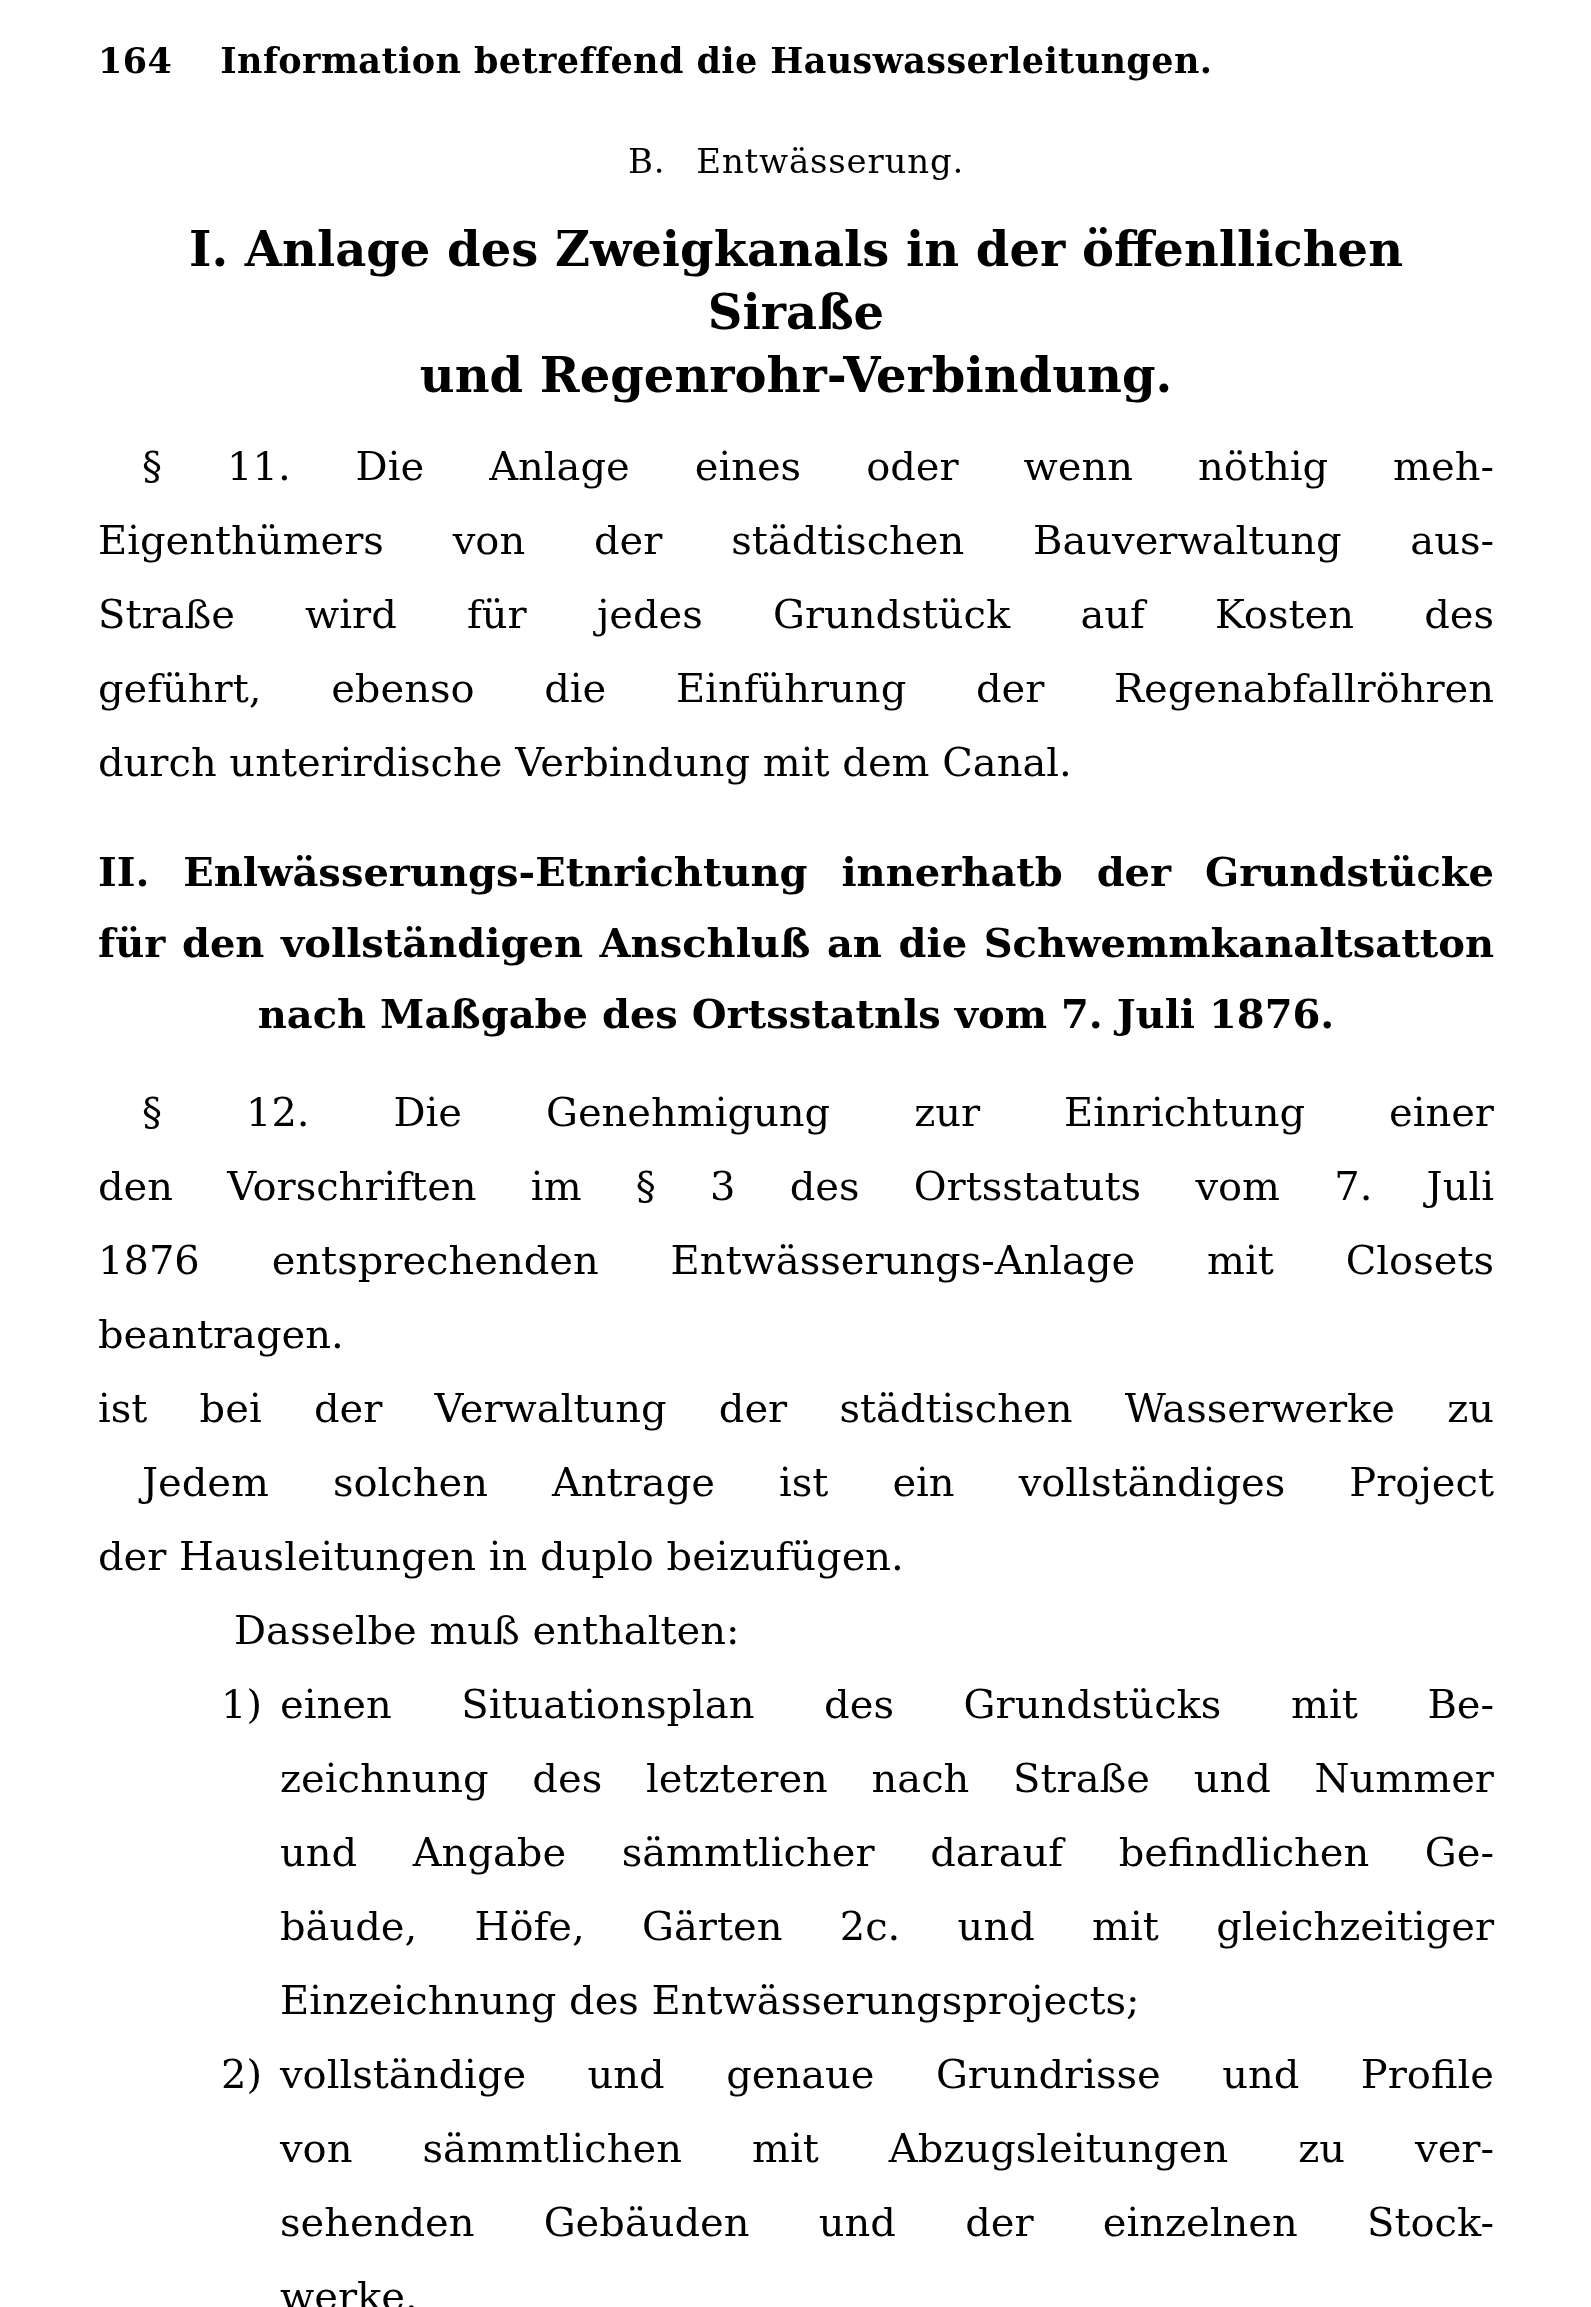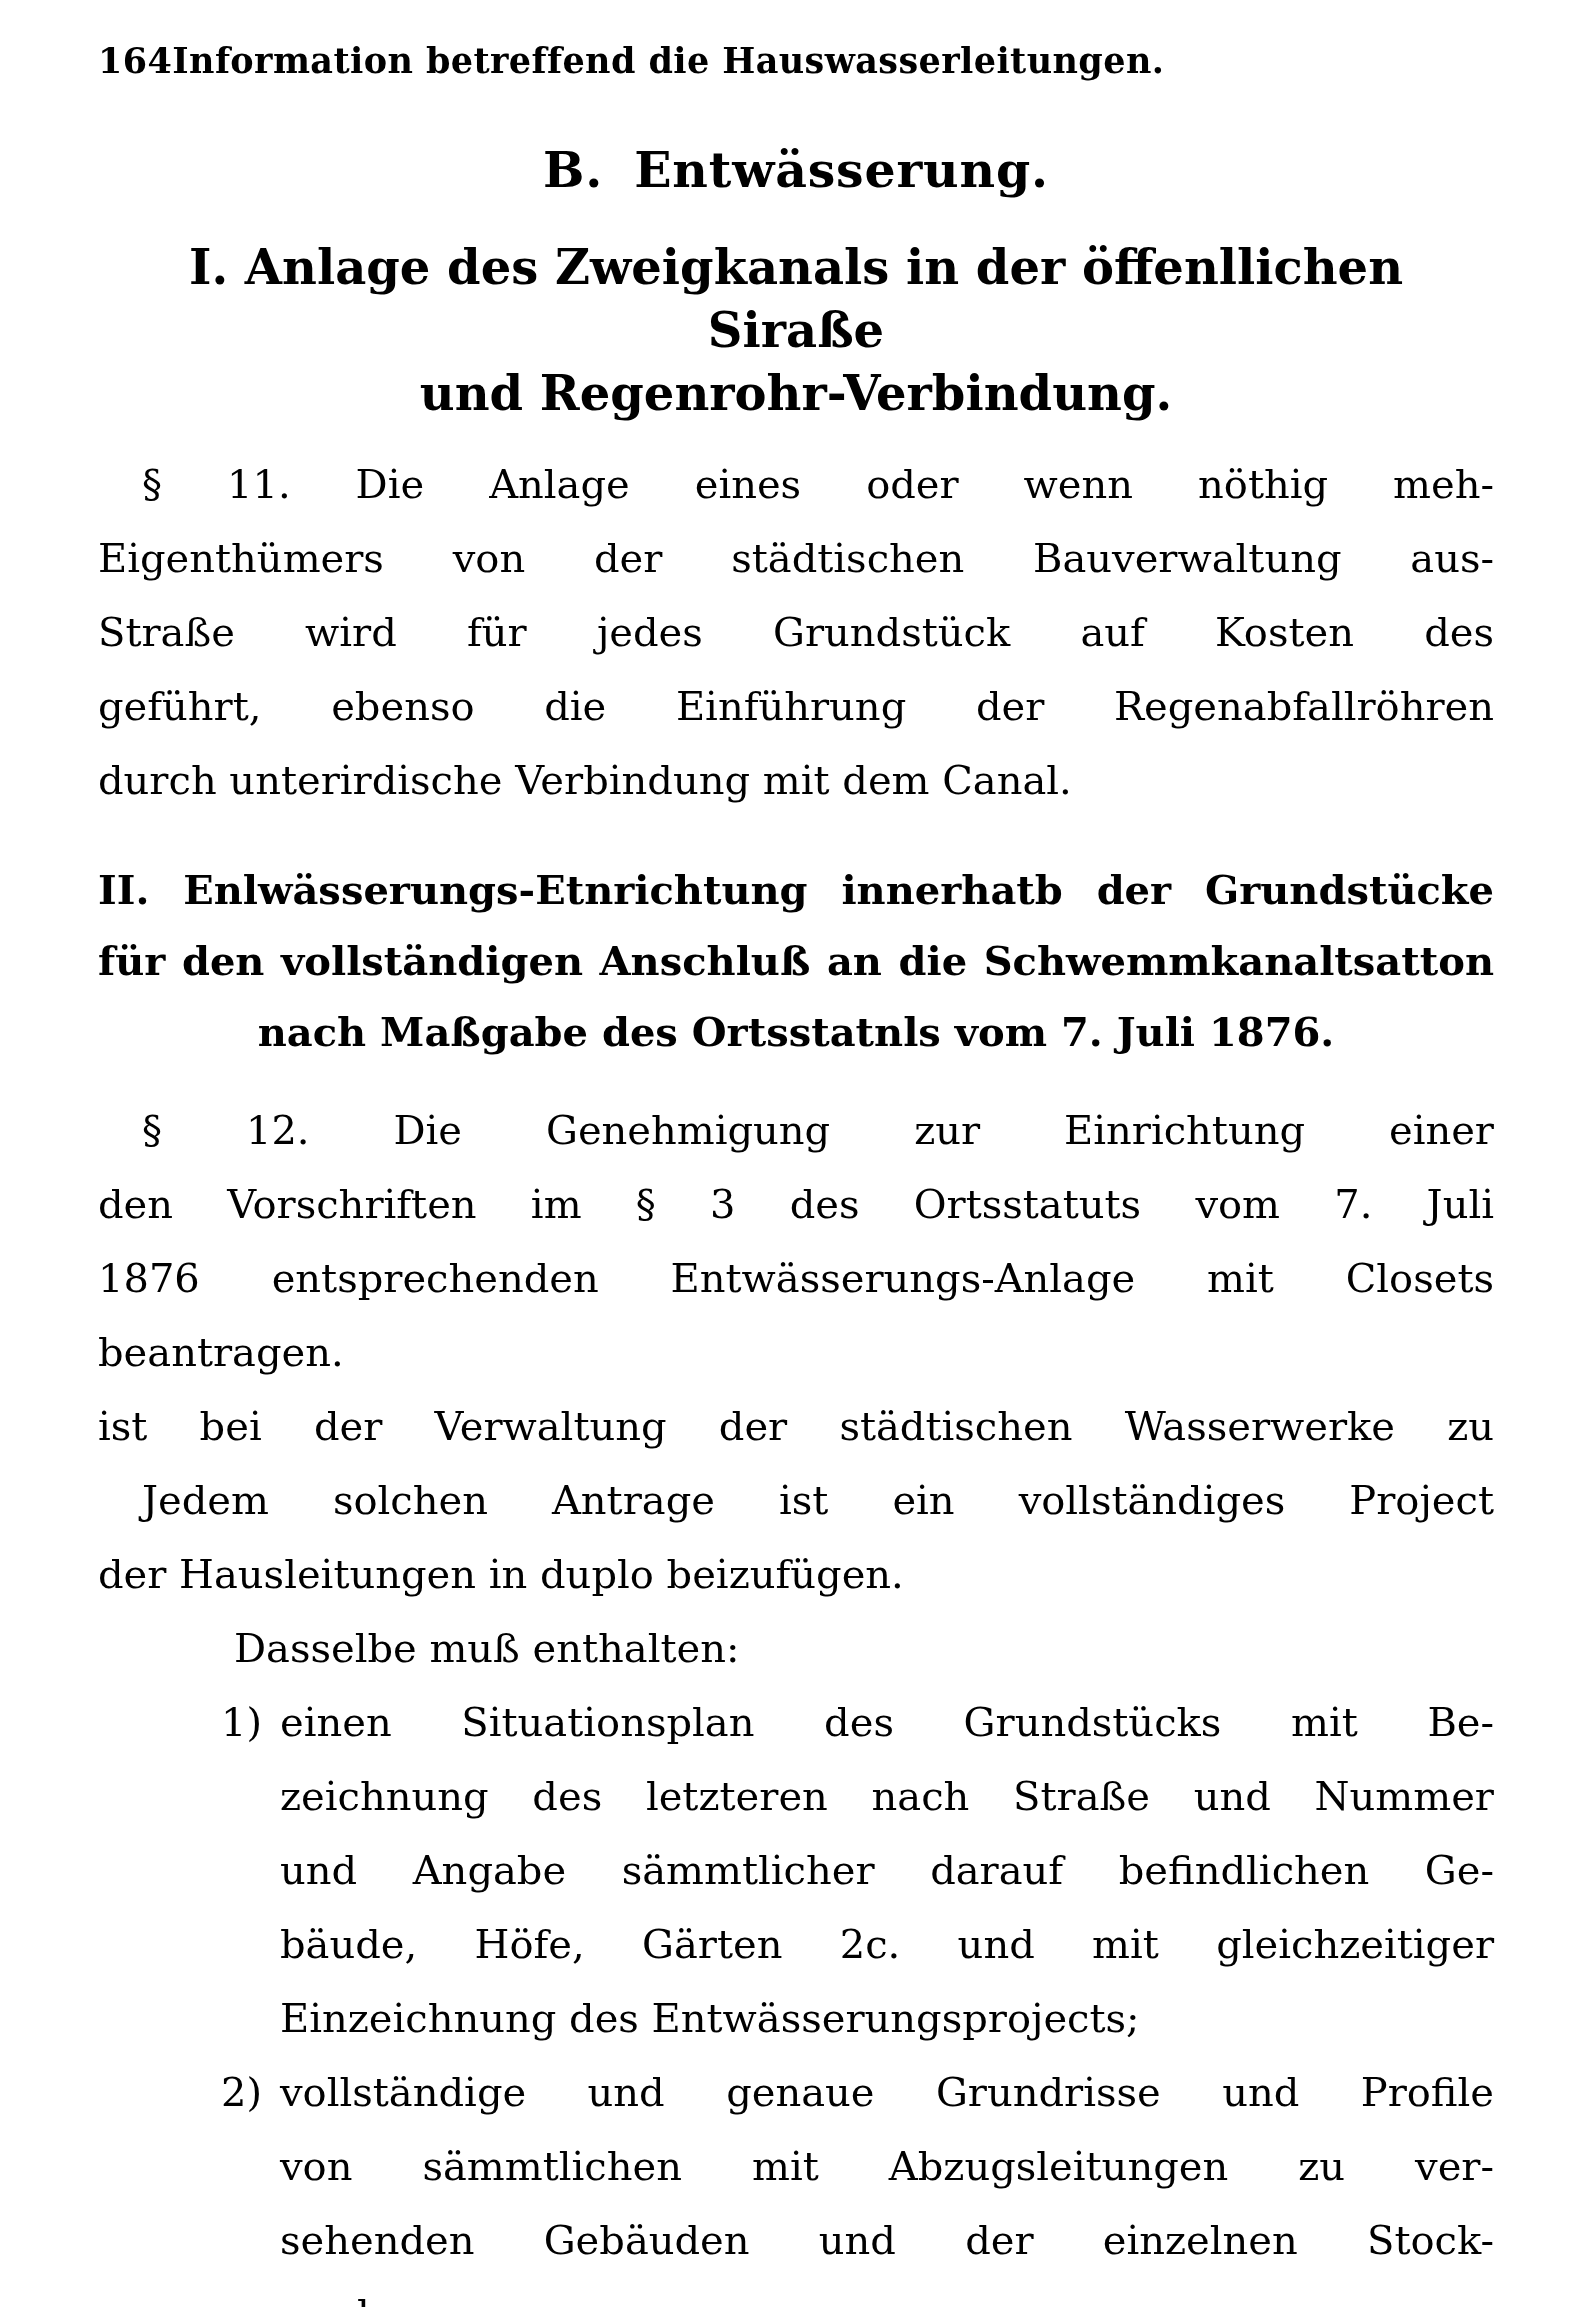--- a/index.html
+++ b/index.html
@@ -16,27 +16,27 @@
   }
   
   .running-head {
     display: flex;
     align-items: baseline;
     font-size: 35px;
     font-weight: bold;
     letter-spacing: 0.4px;
     margin-bottom: 60px;
   }
-  .running-head .pagenum { }
+  .running-head .pagenum { margin-right: 48px; }
 
   
   .h-b {
     text-align: center;
-    font-size: 49px;
-    font-weight: bold;
+    font-size: 34px;
+    font-weight: normal;
     letter-spacing: 0.8px;
     margin-bottom: 37px;
   }
   .h-b .h-b-label { margin-right: 31px; }
   .h-sub {
     font-size: 48px;
     font-weight: bold;
     line-height: 63px;
     margin-bottom: 21.5px;
   }

